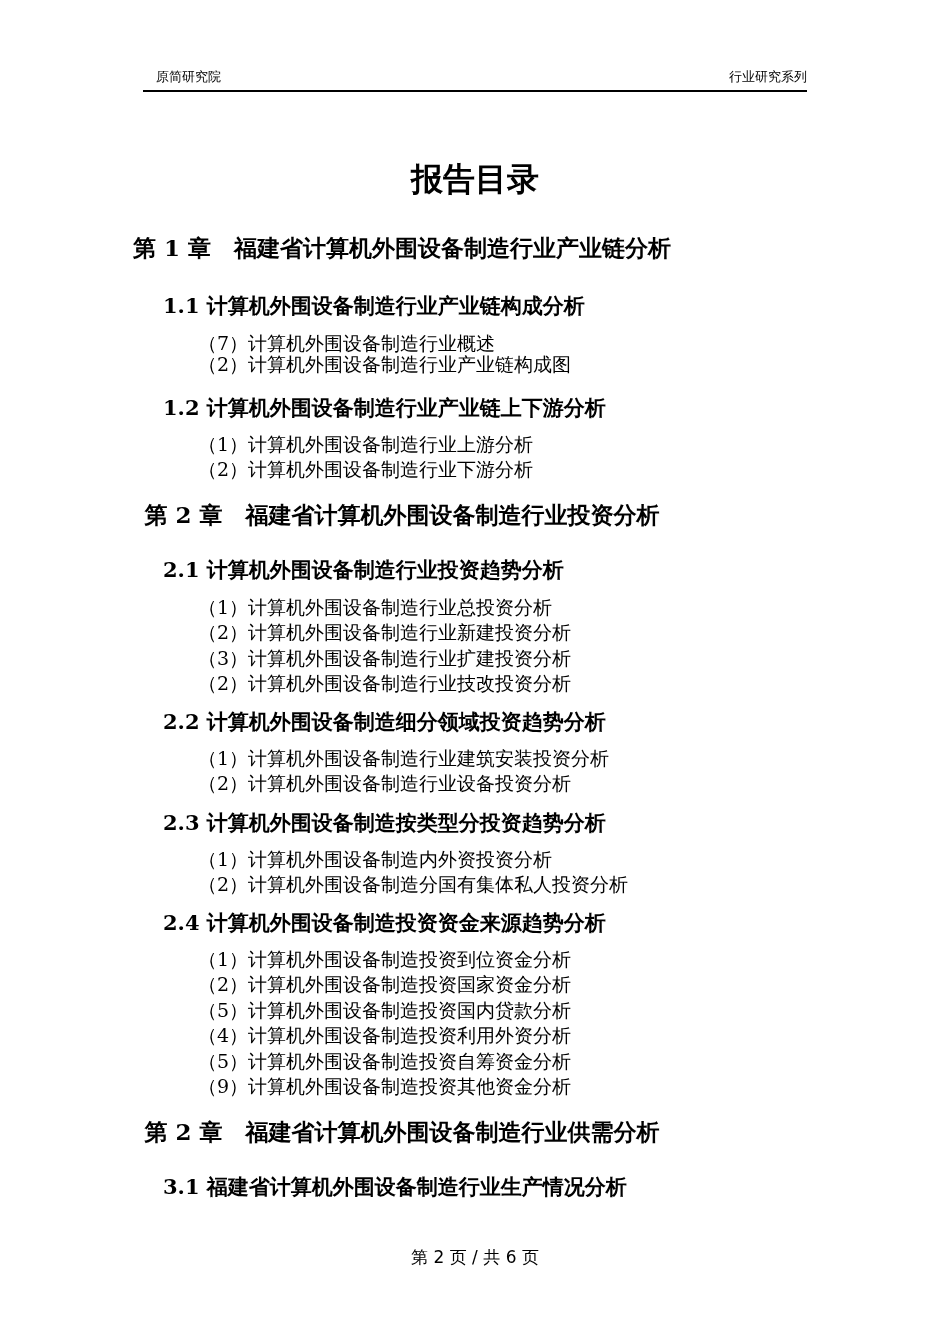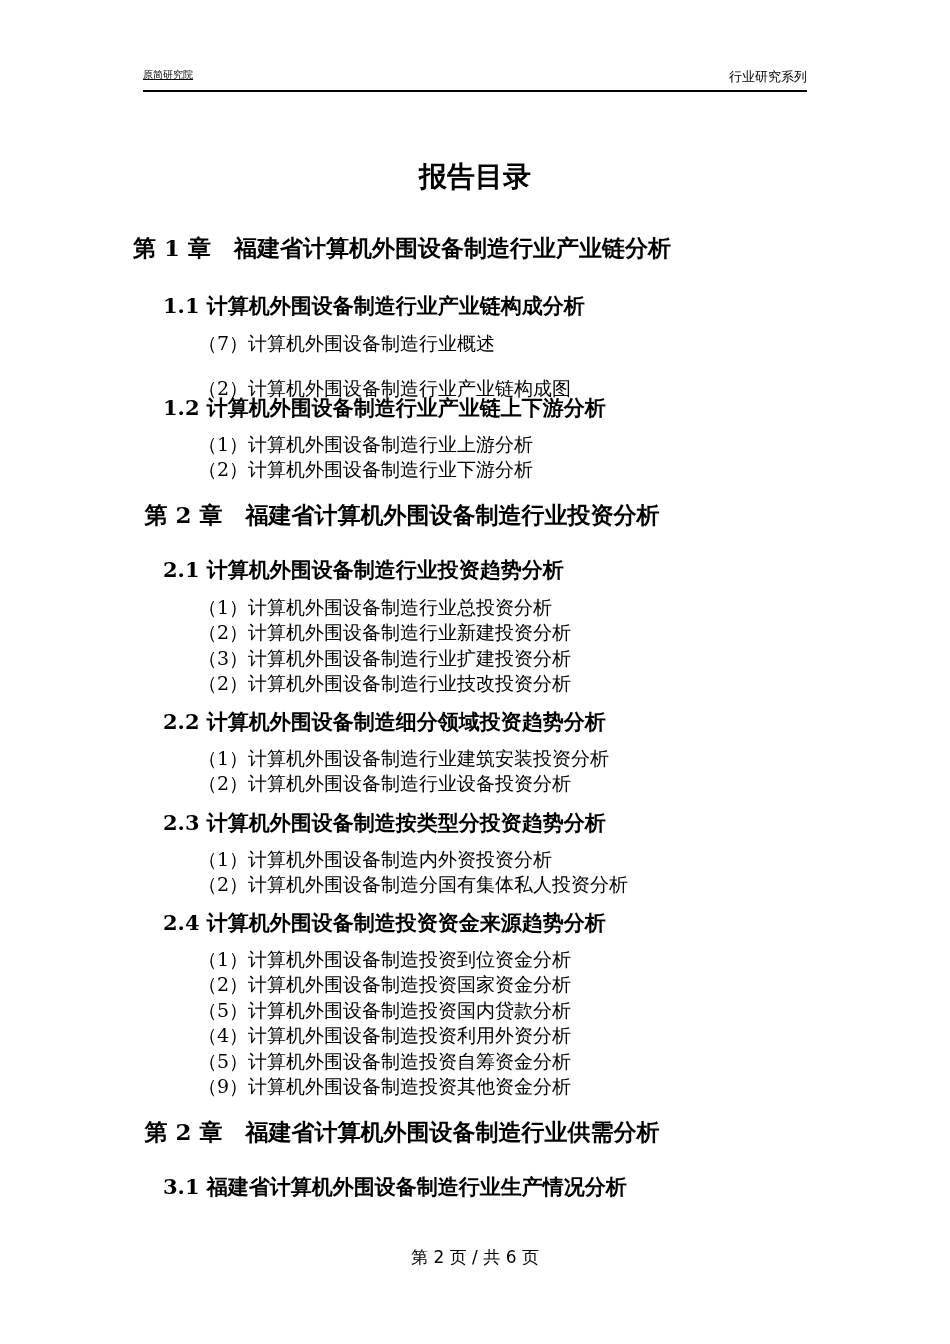--- a/index.html
+++ b/index.html
@@ -1,40 +1,40 @@
 <!DOCTYPE html>
 <html><head>
   <meta charset="utf-8">
   <style>
     html, body { margin: 0; padding: 0; background: #ffffff; }
     body { width: 950px; height: 1344px; position: relative; overflow: hidden; color: #000; }
     .header { position: absolute; left: 143px; top: 68px; width: 664px; height: 22px; border-bottom: 2px solid #000; }
-    .header .left { position: absolute; left: 0; top: 0; font-family: "DejaVu Sans", sans-serif; font-size: 10px; text-decoration: underline; }
+    .header .left { position: absolute; left: 13px; top: 0; font-family: "DejaVu Sans", sans-serif; font-size: 13px; }
     .header .right { position: absolute; right: 0; top: 0; font-family: "DejaVu Sans", sans-serif; font-size: 13px; }
-    .title { position: absolute; left: 0; width: 950px; top: 158px; text-align: center; font-family: "DejaVu Sans", sans-serif; font-size: 28px; font-weight: bold; }
+    .title { position: absolute; left: 0; width: 950px; top: 158px; text-align: center; font-family: "DejaVu Sans", sans-serif; font-size: 32px; font-weight: bold; }
     .chapter { position: absolute; left: 0; width: 804px; text-align: center; font-family: "DejaVu Serif", serif; font-size: 23px; font-weight: bold; white-space: pre; }
     .section { position: absolute; left: 143px; font-family: "DejaVu Serif", serif; font-size: 21px; font-weight: bold; white-space: pre; margin-left: 20px; }
     .item { position: absolute; left: 198px; font-family: "DejaVu Serif", serif; font-size: 19px; white-space: pre; }
     .footer { position: absolute; left: 0; width: 950px; top: 1246px; text-align: center; font-family: "DejaVu Sans", sans-serif; font-size: 17px; }
   </style>
 </head>
 <body>
 
 <div class="header">
   <span class="left">原简研究院</span>
   <span class="right">行业研究系列</span>
 </div>
 
 <div class="title">报告目录</div>
 
 <div class="chapter" style="top:233px">第 1 章　福建省计算机外围设备制造行业产业链分析</div>
 
 <div class="section" style="top:292px">1.1 计算机外围设备制造行业产业链构成分析</div>
 <div class="item" style="top:331px">（7）计算机外围设备制造行业概述</div>
-<div class="item" style="top:376px">（2）计算机外围设备制造行业产业链构成图</div>
+<div class="item" style="top:352px">（2）计算机外围设备制造行业产业链构成图</div>
 
 <div class="section" style="top:394px">1.2 计算机外围设备制造行业产业链上下游分析</div>
 <div class="item" style="top:432px">（1）计算机外围设备制造行业上游分析</div>
 <div class="item" style="top:457px">（2）计算机外围设备制造行业下游分析</div>
 
 <div class="chapter" style="top:500px">第 2 章　福建省计算机外围设备制造行业投资分析</div>
 
 <div class="section" style="top:556px">2.1 计算机外围设备制造行业投资趋势分析</div>
 <div class="item" style="top:595px">（1）计算机外围设备制造行业总投资分析</div>
 <div class="item" style="top:620px">（2）计算机外围设备制造行业新建投资分析</div>

